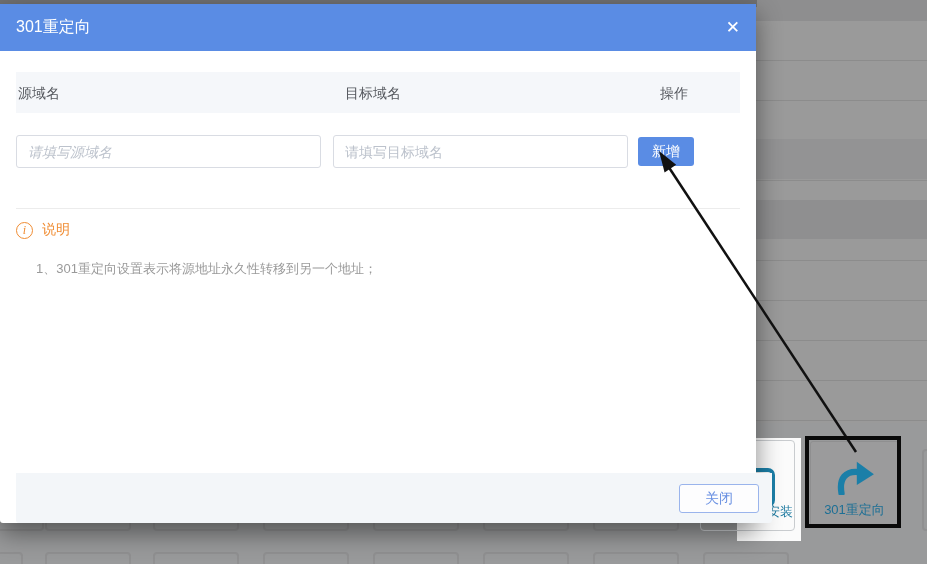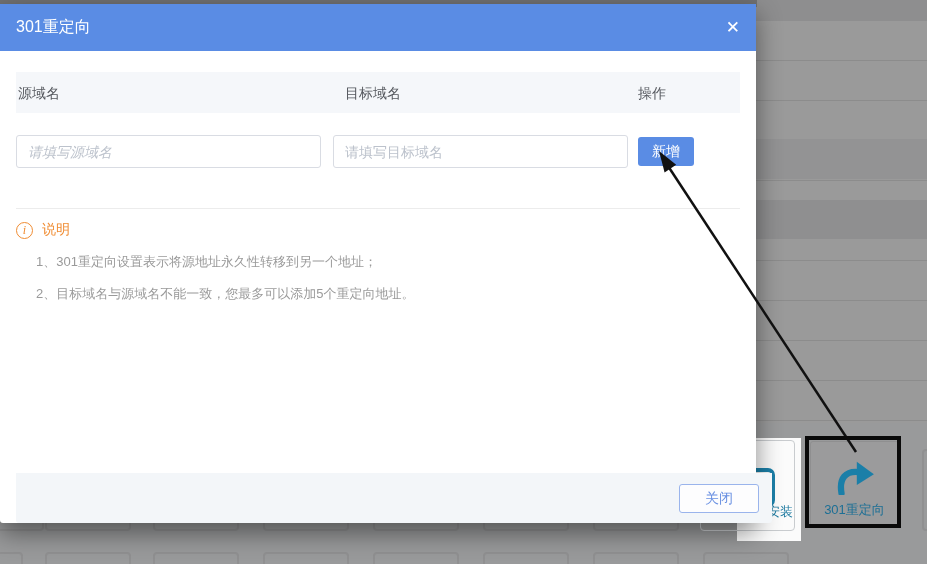--- a/index.html
+++ b/index.html
@@ -31,35 +31,35 @@
 
   
   .modal{position:absolute;left:0;top:4px;width:756px;height:519px;background:#fff;
     box-shadow:0 10px 26px rgba(0,0,0,.45);border-radius:0 0 3px 3px;}
   .m-header{height:47px;background:#5a8ce4;display:flex;align-items:center;padding:0 16px;}
   .m-title{color:#fff;font-size:16px;}
   .m-close{margin-left:auto;color:#fff;font-size:17px;font-weight:bold;cursor:pointer;line-height:1;}
   .m-body{position:relative;}
   .thead{position:relative;margin:21px 16px 0;height:41px;background:#f5f7fa;font-size:14px;color:#55585e;}
   .thead span{position:absolute;top:13px;}
-  .th1{left:2px;} .th2{left:329px;} .th3{left:622px;}
+  .th1{left:2px;} .th2{left:329px;} .th3{left:644px;}
   .form-row{position:relative;margin:22px 16px 0;height:33px;}
   .inp{position:absolute;top:0;height:33px;border:1px solid #d9dce3;border-radius:3px;padding:0 11px;font-size:14px;color:#333;outline:none;background:#fff;}
   .inp::placeholder{color:#bcc2cc;opacity:1;}
   .inp1{left:0;width:305px;font-style:italic;}
   .inp2{left:317px;width:295px;}
   .btn-add{position:absolute;left:622px;top:2px;width:56px;height:29px;background:#5a8ce4;color:#fff;border:none;border-radius:3px;font-size:14px;cursor:pointer;}
   .divider{height:1px;background:#ececec;margin:40px 16px 0;}
   .notice{margin:12px 16px 0;}
   .notice-head{display:flex;align-items:center;}
   .i-circle{width:17px;height:17px;border:1px solid #f08c32;border-radius:50%;color:#f08c32;
     font-family:"Liberation Serif","DejaVu Serif",serif;font-style:italic;font-size:12px;
     display:flex;align-items:center;justify-content:center;}
   .notice-title{margin-left:9px;color:#f08c32;font-size:14px;}
-  .notice-line{margin:14px 0 0 20px;color:#9a9a9a;font-size:13px;}
+  .notice-line{margin:21px 0 0 20px;color:#9a9a9a;font-size:13px;}
   .m-footer{position:absolute;left:16px;bottom:0;width:100%;height:50px;background:#f3f6f9;border-radius:0 0 3px 3px;}
   .btn-close{position:absolute;right:13px;top:11px;width:80px;height:29px;background:#fdfdfe;
     border:1px solid #9ab4ec;border-radius:3px;color:#6990e2;font-size:14px;cursor:pointer;}
 
   
   .anno-arrow{position:absolute;left:0;top:0;width:927px;height:564px;pointer-events:none;z-index:50;}
   .anno-rect{position:absolute;left:805px;top:436px;width:96px;height:92px;border:4px solid #0a0a0a;z-index:51;pointer-events:none;}
 </style>
 </head>
 <body>
@@ -126,21 +126,20 @@
       </div>
 
       <div class="divider"></div>
 
       <div class="notice">
         <div class="notice-head">
           <span class="i-circle">i</span>
           <span class="notice-title">说明</span>
         </div>
         <div class="notice-line">1、301重定向设置表示将源地址永久性转移到另一个地址；</div>
-        <div class="notice-line">2、目标域名与源域名不能一致，您最多可以添加5个重定向地址。</div>
       </div>
     </div>
 
     <div class="m-footer">
       <button class="btn-close">关闭</button>
     </div>
   </div>
 
   <svg class="anno-arrow" viewBox="0 0 927 564">
     <line x1="668" y1="166" x2="856" y2="452" stroke="#111" stroke-width="2.5"></line>

